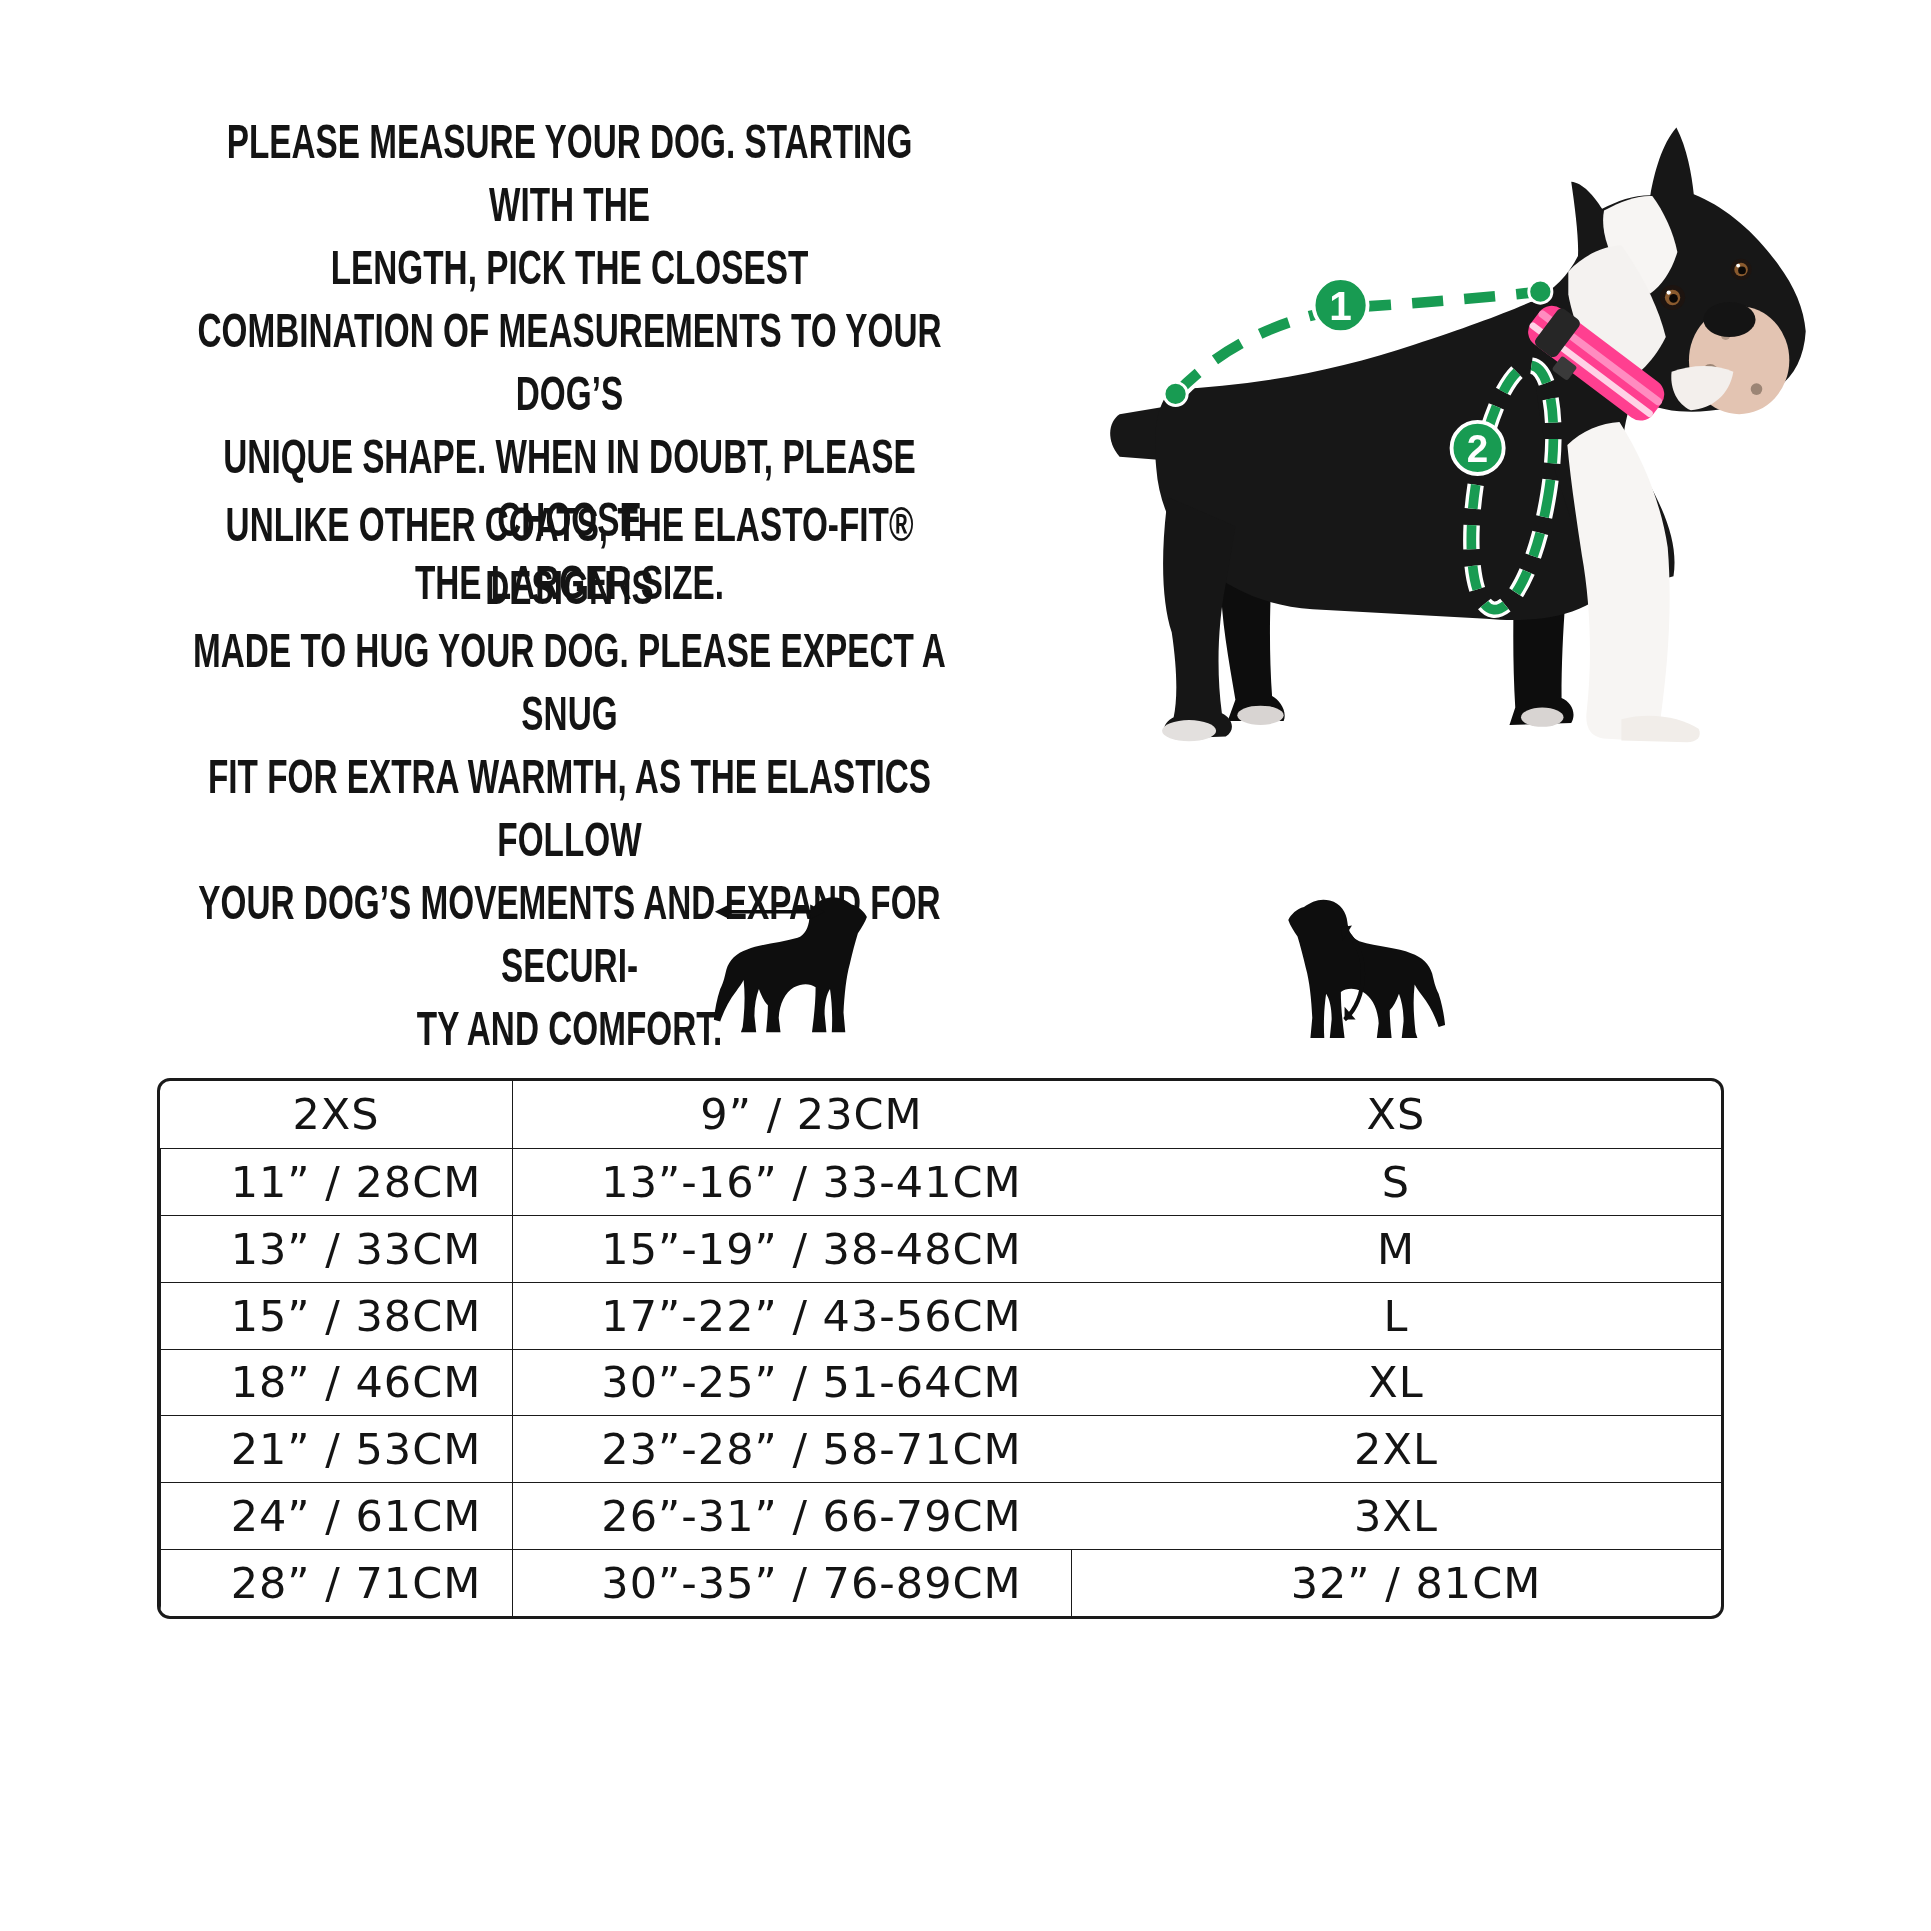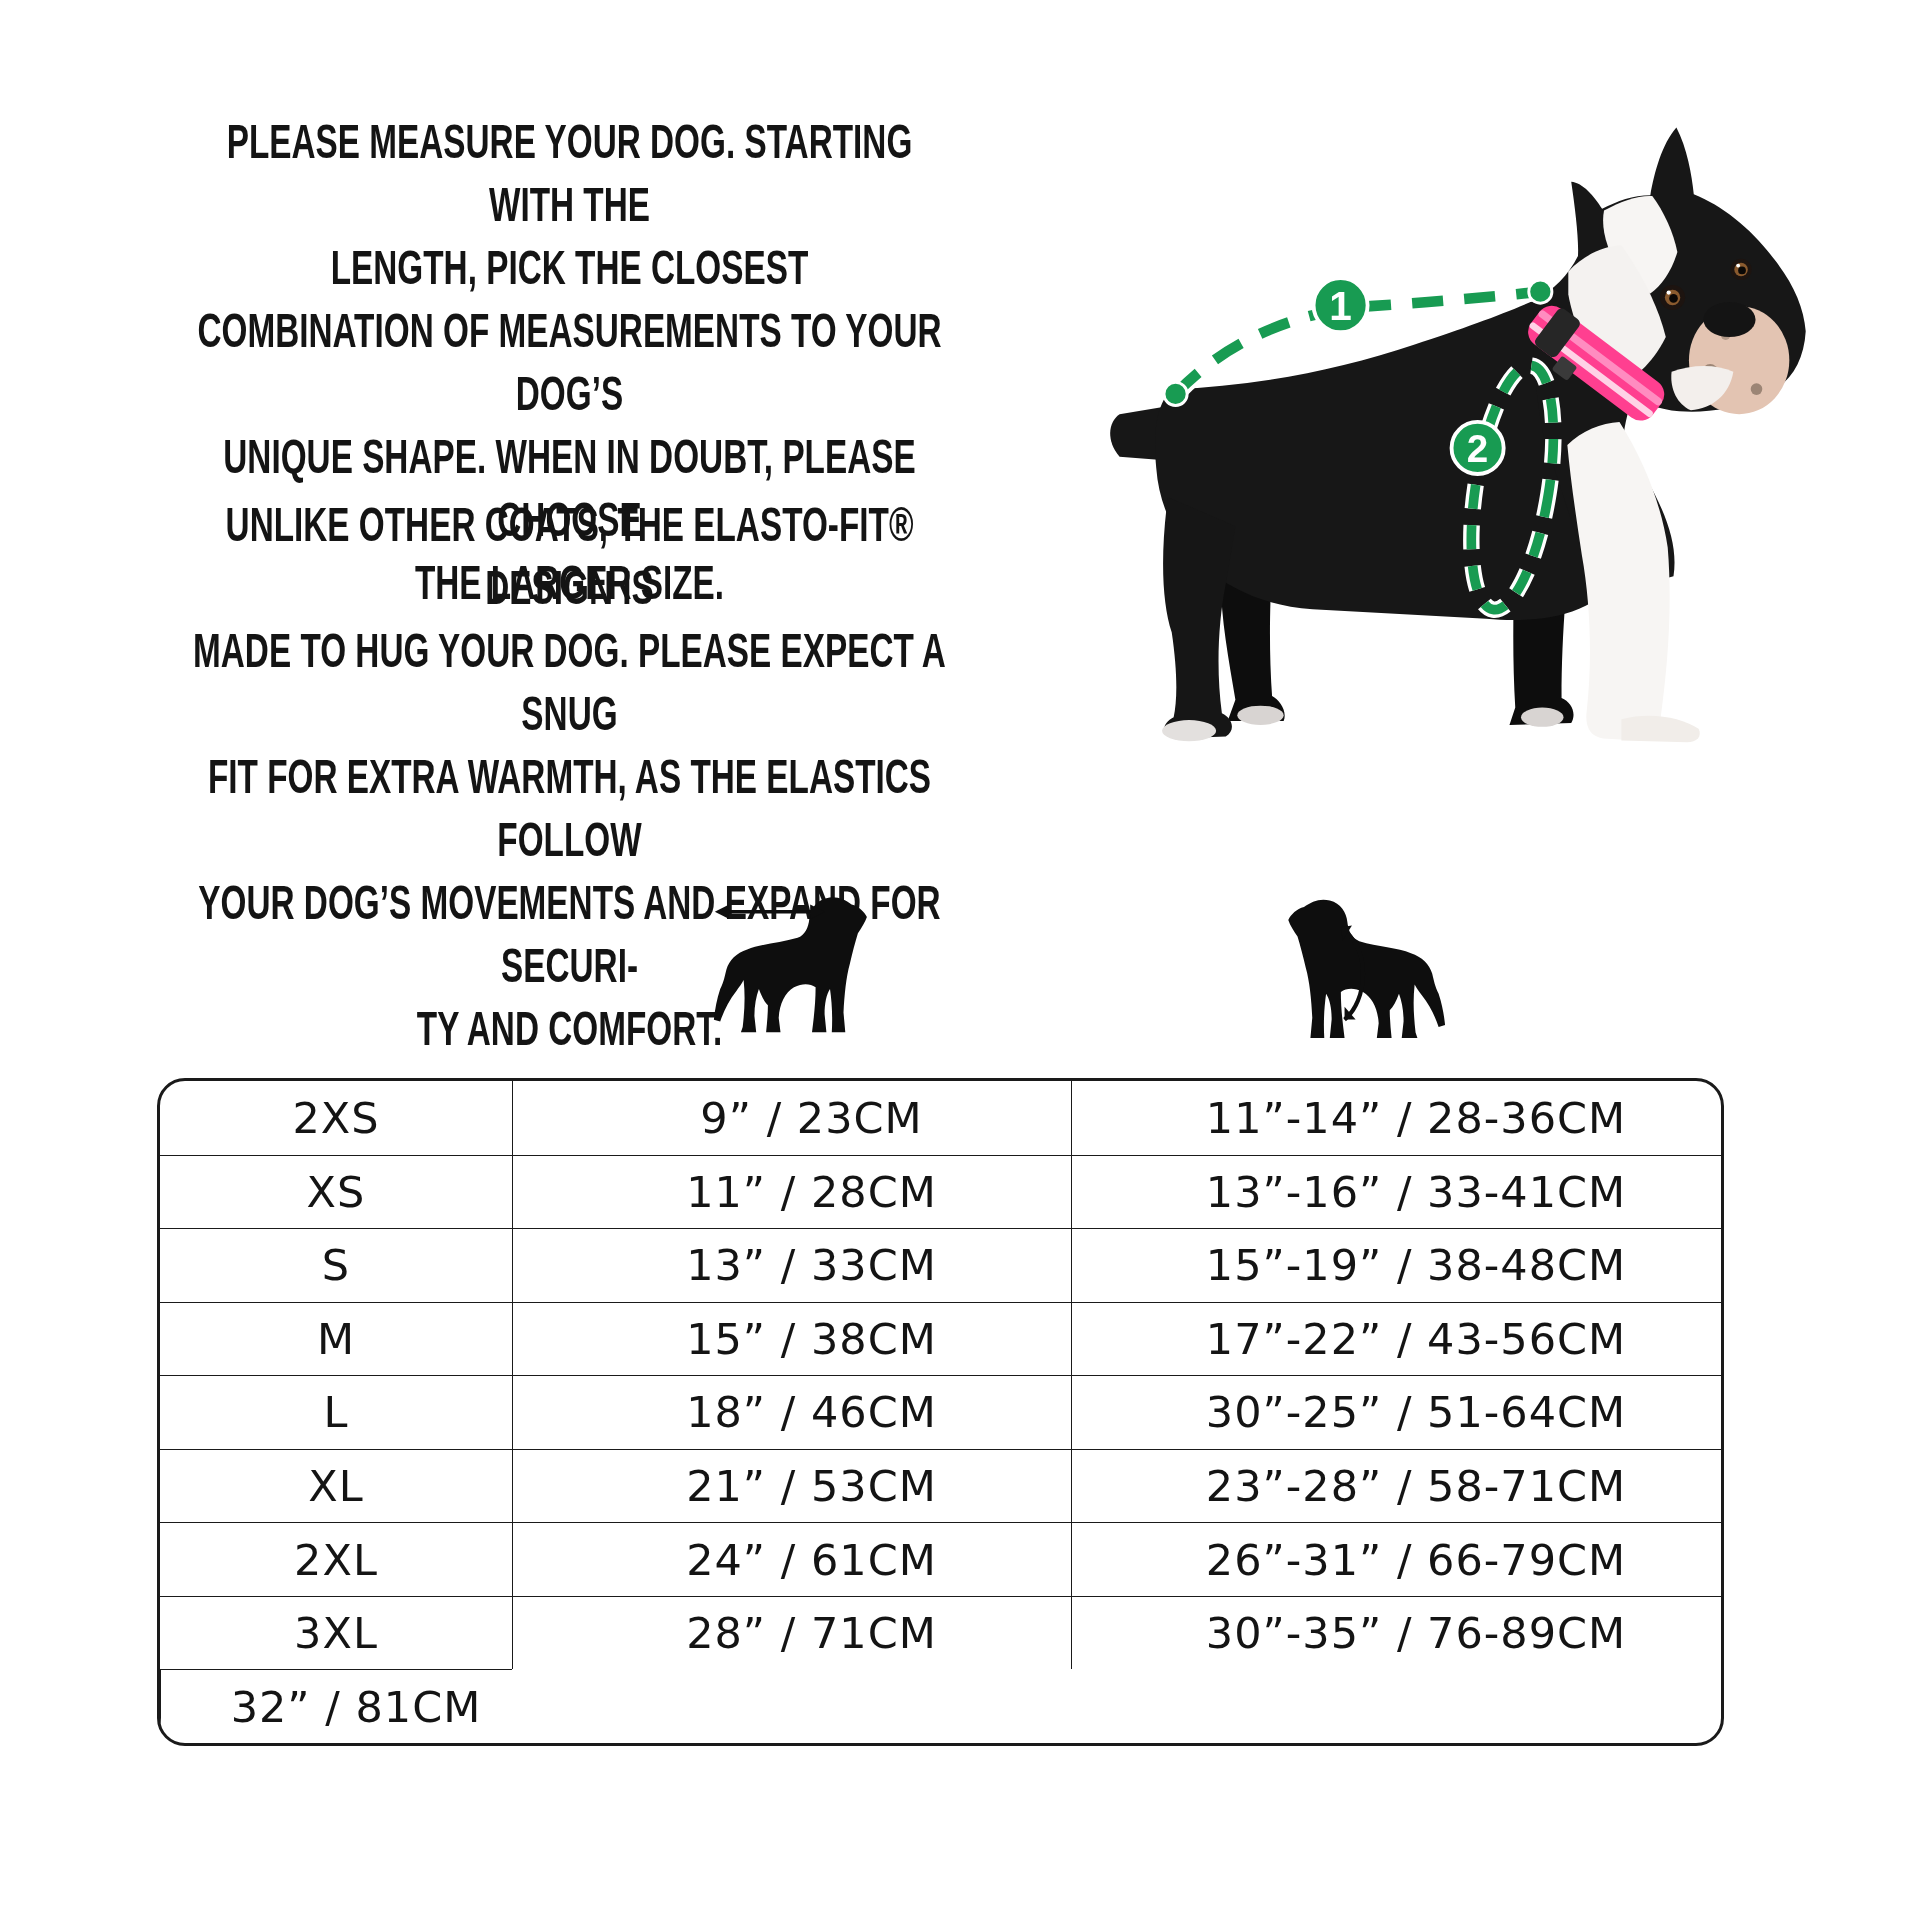--- a/index.html
+++ b/index.html
@@ -16,22 +16,22 @@
   }
   #intro1{top:110px;}
   #intro2{top:493px;}
   
   #dog-photo{position:absolute;left:1081px;top:82px;width:772px;height:676px;}
   
   #icon-length{position:absolute;left:713px;top:884px;width:162px;height:158px;}
   #icon-girth{position:absolute;left:1280px;top:888px;width:166px;height:158px;}
   
   .size-table{
-    position:absolute;left:157px;top:1078px;width:1567px;height:668px;
-    border:3.9px solid #1a1a1a;border-radius:28px;overflow:hidden;
+    position:absolute;left:157px;top:1078px;width:1567px;height:541px;
+    border:3.9px solid #1a1a1a;border-radius:13px;overflow:hidden;
     display:grid;grid-template-columns:352px 559px 1fr;grid-auto-rows:1fr;
     background:#fff;box-sizing:border-box;
     font-family:"DejaVu Sans", sans-serif;font-size:43px;letter-spacing:1px;color:#141414;
   }
   .size-table .cell{
     display:flex;align-items:center;justify-content:center;
     border-top:1.9px solid #1a1a1a;box-sizing:border-box;white-space:nowrap;
   }
   .size-table .cell:nth-child(-n+3){border-top:none;}
   .size-table .cell.c2,.size-table .cell.c3{border-left:1.9px solid #1a1a1a;padding-left:39px;}
@@ -142,21 +142,20 @@
   <g>
     <path d="M66 42 C82 54 90 70 90 92 C90 114 82 132 70 142" fill="none" stroke="#0e0e0e" stroke-width="4.5"></path>
     <polygon points="66,42 78,40 68,56" fill="#0e0e0e"></polygon>
     <polygon points="70,142 82,142 70,128" fill="#0e0e0e"></polygon>
   </g>
 </svg>
 
 <div class="size-table">
   <div class="cell c1">2XS</div>
   <div class="cell c2">9” / 23CM</div>
-  <div class="cell c3">11”-14” / 28-36CM</div>
 
   <div class="cell c1">XS</div>
   <div class="cell c2">11” / 28CM</div>
   <div class="cell c3">13”-16” / 33-41CM</div>
 
   <div class="cell c1">S</div>
   <div class="cell c2">13” / 33CM</div>
   <div class="cell c3">15”-19” / 38-48CM</div>
 
   <div class="cell c1">M</div>

